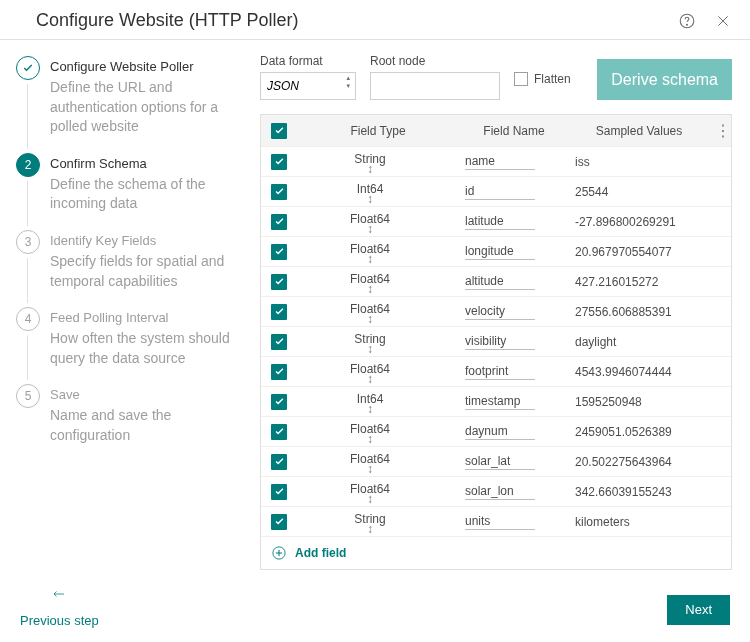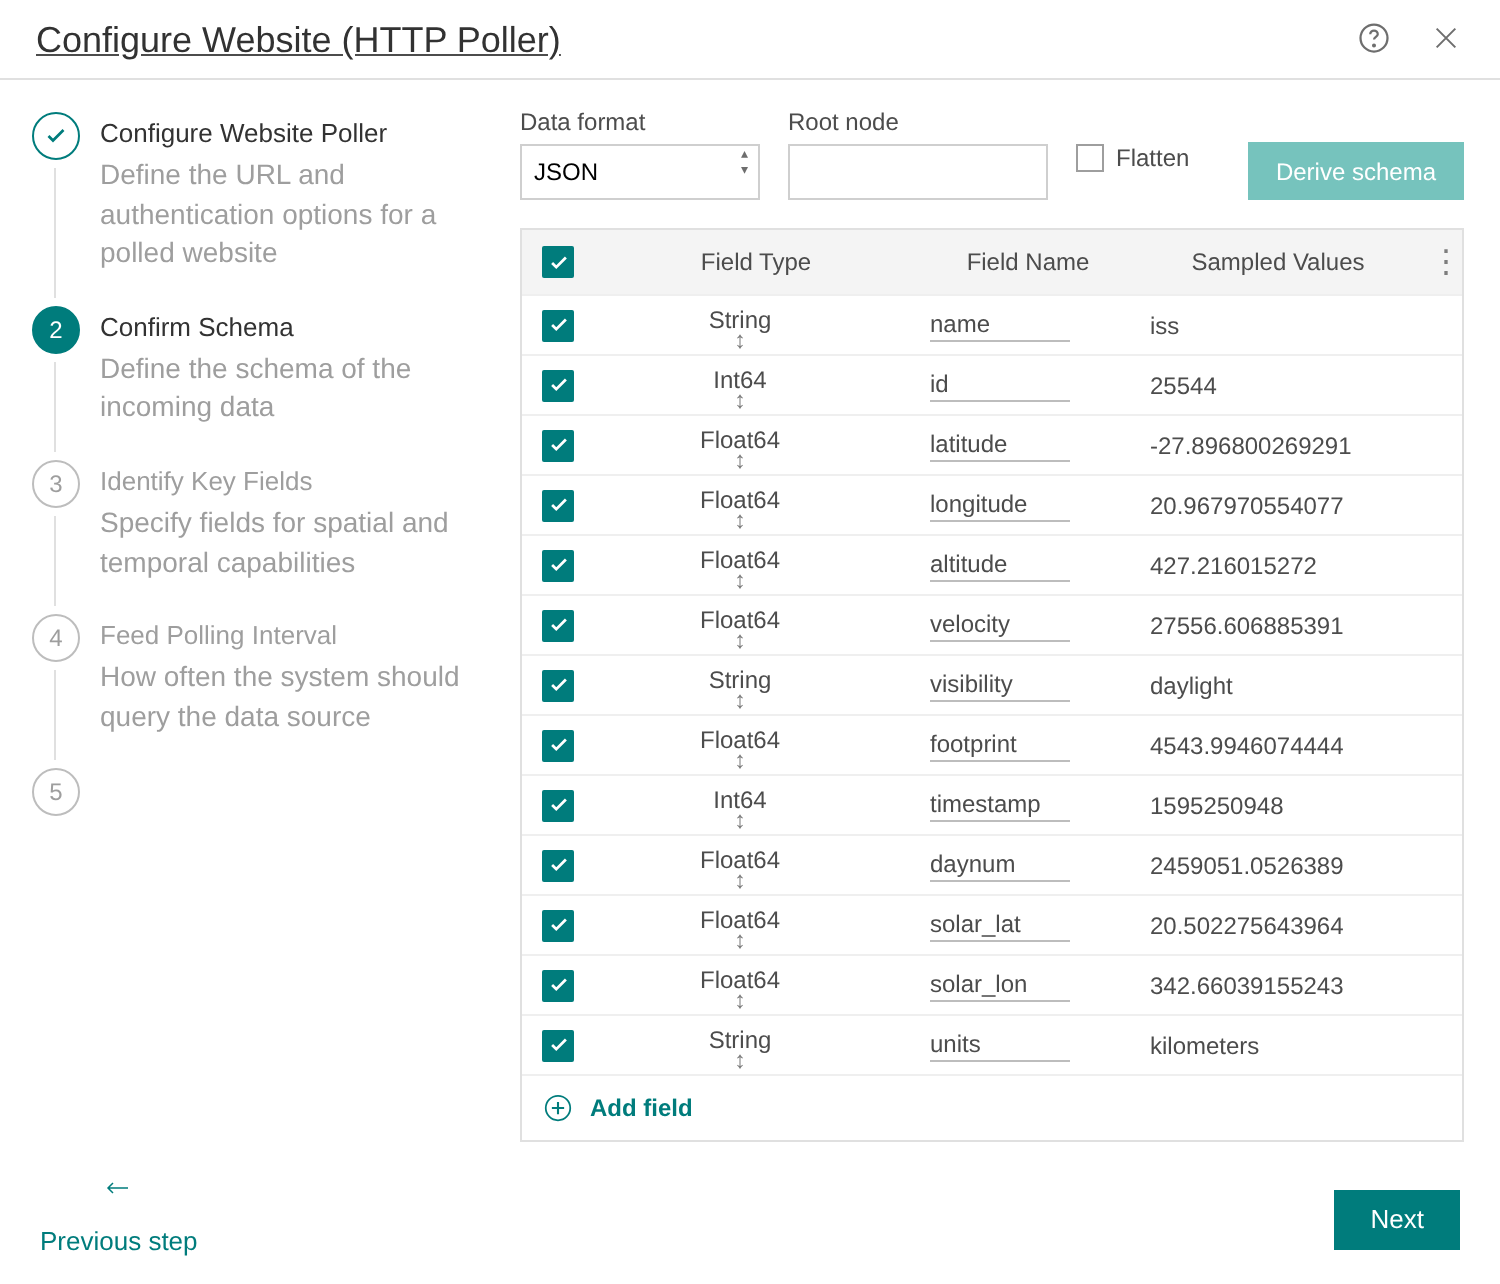--- a/index.html
+++ b/index.html
@@ -1,45 +1,45 @@
 <!DOCTYPE html>
 <html><head>
 <meta charset="utf-8">
 <style>
 * { box-sizing: border-box; margin: 0; padding: 0; }
 body { font-family: -apple-system, BlinkMacSystemFont, "Segoe UI", Arial, sans-serif; font-size: 12px; color: #4c4c4c; background: #fff; width: 750px; height: 642px; overflow: hidden; position: relative; }
 .dialog { width: 750px; height: 642px; display: flex; flex-direction: column; }
-.titlebar { display: flex; align-items: flex-start; justify-content: space-between; padding: 10px 18px 8px 18px; text-decoration: underline; }
+.titlebar { display: flex; align-items: center; justify-content: space-between; padding: 10px 18px 8px 36px; }
 .titlebar h1 { font-size: 18px; font-weight: 400; color: #323232; }
 .titlebar-actions { display: flex; align-items: center; gap: 18px; }
 .icon-btn { width: 18px; height: 18px; display: flex; align-items: center; justify-content: center; cursor: pointer; color: #6e6e6e; }
 .body { flex: 1; display: flex; border-top: 1px solid #e0e0e0; overflow: hidden; }
 .stepper { width: 246px; padding: 16px 16px 16px 16px; }
 .step { display: flex; gap: 10px; margin-bottom: 6px; }
 .step-badge { width: 24px; height: 24px; border-radius: 50%; border: 1.5px solid #bdbdbd; display: flex; align-items: center; justify-content: center; font-size: 12px; color: #9e9e9e; flex-shrink: 0; background: #fff; }
 .step-badge.done { border-color: #007c7c; color: #007c7c; }
 .step-badge.active { background: #007c7c; border-color: #007c7c; color: #fff; }
 .step-body { padding-top: 3px; padding-bottom: 10px; }
 .step-title { font-size: 13px; color: #323232; margin-bottom: 4px; }
 .step-title.muted { color: #9e9e9e; }
 .step-desc { font-size: 14px; color: #9e9e9e; line-height: 1.4; }
 .step-line { position: relative; }
 .step-line::before { content: ""; position: absolute; left: 11px; top: 28px; bottom: -2px; width: 1px; background: #e0e0e0; }
 .main { flex: 1; padding: 14px 18px 14px 14px; overflow: auto; }
 .controls-row { display: flex; align-items: flex-end; gap: 14px; margin-bottom: 14px; }
 .ctrl { display: flex; flex-direction: column; gap: 4px; }
 .ctrl label { font-size: 12px; color: #4c4c4c; }
 .select, .textinput { height: 28px; border: 1px solid #cfcfcf; padding: 0 6px; font-size: 12px; background: #fff; }
-.select { width: 120px; appearance: none; position: relative; }
+.select { width: 96px; appearance: none; position: relative; font-style: italic; }
 .select-wrap { position: relative; }
 .select-wrap::after { content: "\25B4\A\25BE"; white-space: pre; position: absolute; right: 6px; top: 2px; font-size: 7px; line-height: 8px; color: #6e6e6e; pointer-events: none; }
 .textinput { width: 130px; }
 .chk-row { display: flex; gap: 6px; height: 28px; }
 .chk { width: 14px; height: 14px; border: 1px solid #9e9e9e; display: inline-block; }
-.btn { height: 29px; padding: 0 14px; border: none; font-size: 12px; cursor: pointer; }
+.btn { height: 41px; padding: 0 14px; border: none; font-size: 16px; cursor: pointer; }
 .btn-derive { background: #76c3bd; color: #fff; margin-left: auto; }
 .btn-derive:disabled { opacity: 0.85; }
 .schema-table { border: 1px solid #e0e0e0; }
 .t-head, .t-row { display: grid; grid-template-columns: 36px 1fr 110px 140px 22px; align-items: center; min-height: 30px; border-bottom: 1px solid #efefef; }
 .t-head { background: #f4f4f4; font-size: 12px; color: #4c4c4c; }
 .t-head .cell { padding: 6px 6px; text-align: center; }
 .cell { padding: 4px 6px; font-size: 12px; }
 .chkbox { width: 16px; height: 16px; background: #007c7c; border-radius: 1px; display: flex; align-items: center; justify-content: center; margin: 0 auto; cursor: pointer; }
 .chkbox svg { width: 11px; height: 11px; }
 .ft-wrap { display: flex; align-items: center; justify-content: space-between; padding-right: 22px; flex-direction: column; }
@@ -105,20 +105,24 @@
         </div>
         <div class="step step-line">
           <div class="step-badge pending">4</div>
           <div class="step-body">
             <div class="step-title muted">Feed Polling Interval</div>
             <div class="step-desc">How often the system should query the data source</div>
           </div>
         </div>
         <div class="step">
           <div class="step-badge pending">5</div>
+          <div class="step-body">
+            <div class="step-title muted">Save</div>
+            <div class="step-desc">Name and save the configuration</div>
+          </div>
         </div>
       </div>
 
     <div class="main">
       <div class="controls-row">
         <div class="ctrl">
           <label>Data format</label>
           <div class="select-wrap">
             <input class="select" readonly="" value="JSON" style="">
           </div>

